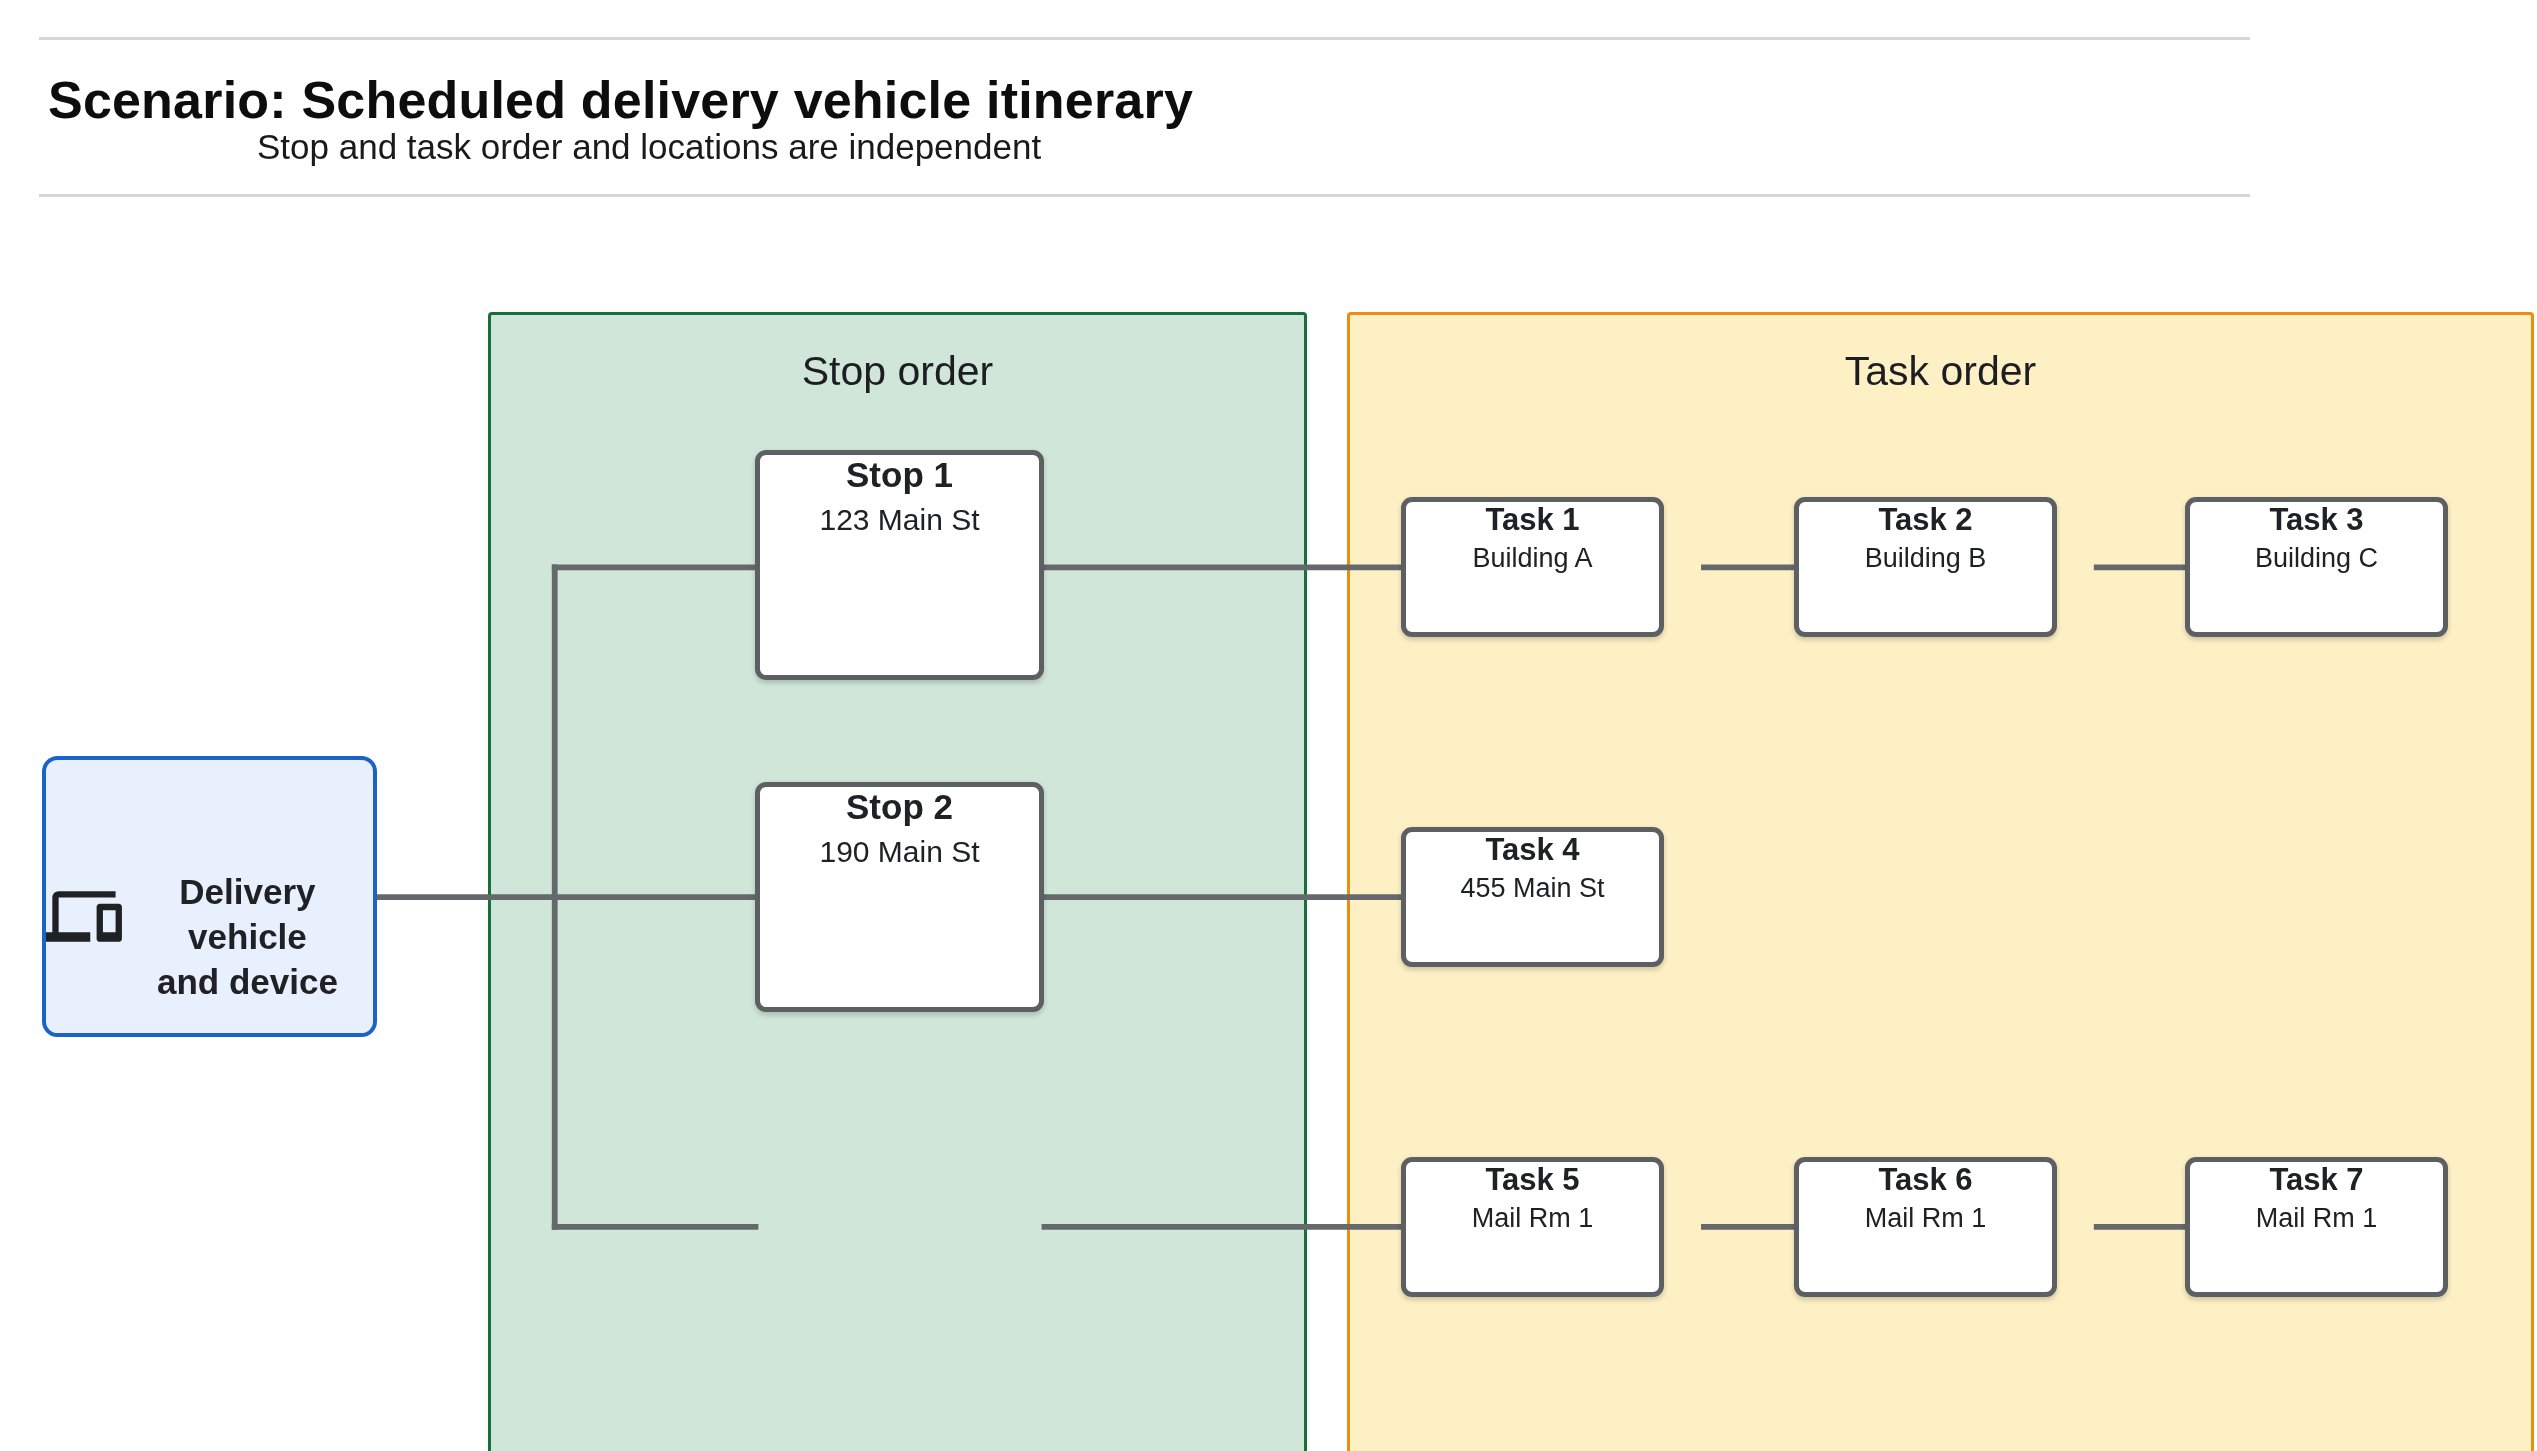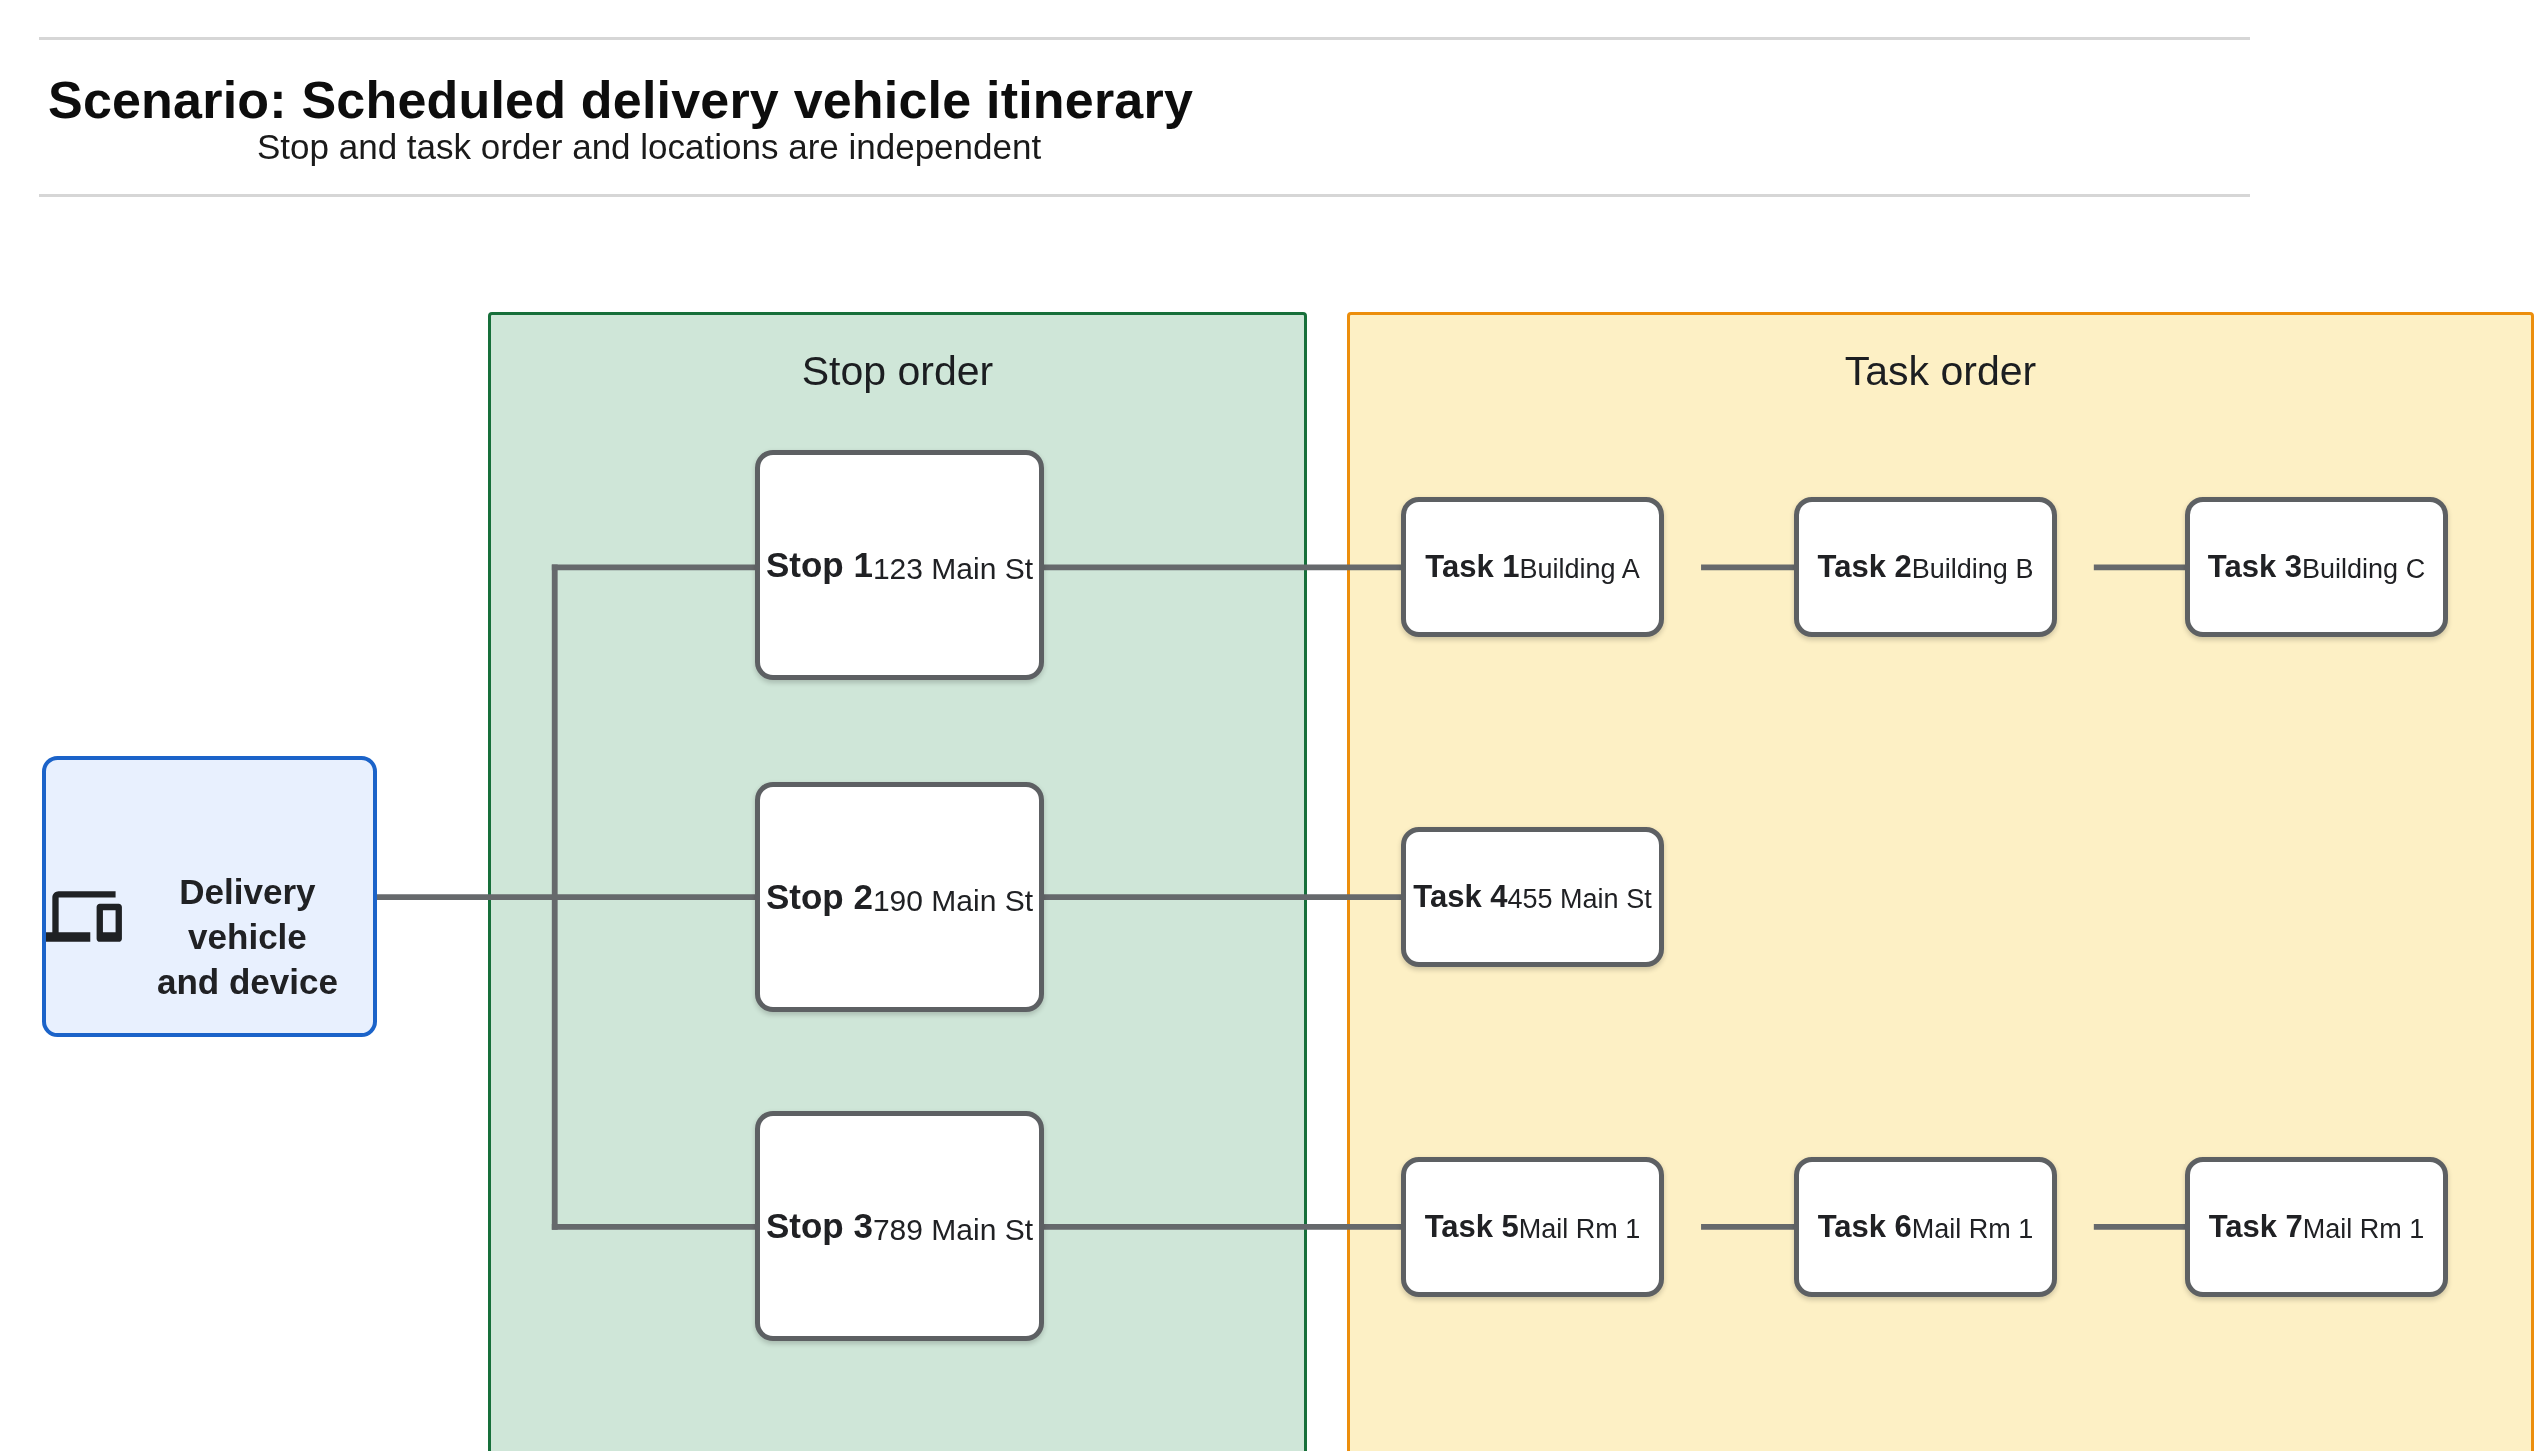--- a/index.html
+++ b/index.html
@@ -91,25 +91,26 @@
     stroke-width: 6;
     fill: none;
     stroke-linecap: square;
   }
 
   
   .node {
     position: absolute;
     background: #ffffff;
     border: 5.8px solid #5d6063;
-    border-radius: 18px;
+    border-radius: 11px;
     box-sizing: border-box;
     display: flex;
+    flex-direction: column;
     align-items: center;
-    justify-content: center;
+    justify-content: flex-start;
     text-align: center;
     z-index: 3;
     box-shadow: 0 2.9px 5.8px rgba(0,0,0,0.18);
   }
   .stop-node { left: 755px; width: 289px; height: 230px; }
   .stop-1 { top: 450px; }
   .stop-2 { top: 782px; }
   .stop-3 { top: 1111px; }
   .stop-title { font-size: 35px; font-weight: 700; color: #202124; }
   .stop-sub   { font-size: 30px; font-weight: 400; color: #202124; margin-top: 7.8px; }
@@ -192,24 +193,20 @@
   </div>
 
   <div class="node stop-node stop-1">
     <div class="stop-title">Stop 1</div>
     <div class="stop-sub">123 Main St</div>
   </div>
   <div class="node stop-node stop-2">
     <div class="stop-title">Stop 2</div>
     <div class="stop-sub">190 Main St</div>
   </div>
-  <div class="node stop-node stop-3">
-    <div class="stop-title">Stop 3</div>
-    <div class="stop-sub">789 Main St</div>
-  </div>
 
   <div class="node task-node task-col-1 task-row-1">
     <div class="task-title">Task 1</div>
     <div class="task-sub">Building A</div>
   </div>
   <div class="node task-node task-col-2 task-row-1">
     <div class="task-title">Task 2</div>
     <div class="task-sub">Building B</div>
   </div>
   <div class="node task-node task-col-3 task-row-1">

